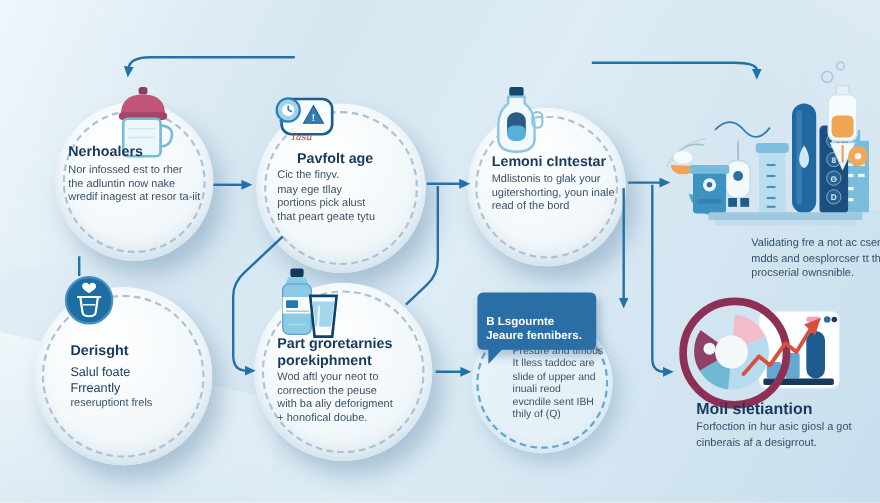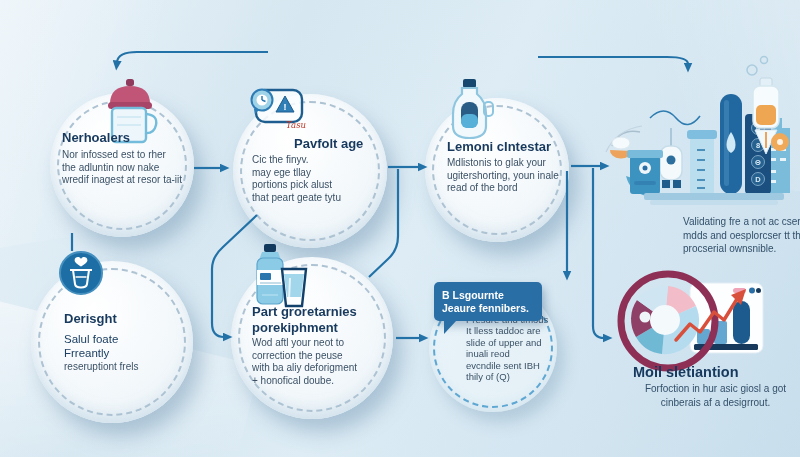--- a/index.html
+++ b/index.html
@@ -39,34 +39,34 @@
     box-shadow:7px 10px 16px rgba(100,138,170,.30), inset 0 -6px 10px rgba(190,212,228,.35); }
   .circle.c6::after { border-color:#5ea7d3; inset:4px; }
 
   .h { position:absolute; font-weight:bold; color:#17395e; font-size:13px;
        line-height:15.5px; white-space:pre-line; }
   .b { position:absolute; color:#3b5166; font-size:10px; line-height:12.6px;
        white-space:pre-line; }
   .b.bold { font-weight:normal; font-size:11.5px; line-height:14px; color:#1c3f63; }
 
   .callout {
-    position:absolute; left:434px; top:282px; width:92px; padding:7px 8px 6px;
+    position:absolute; left:434px; top:266px; width:92px; padding:20px 8px 6px;
     background:#2a6ea6; border-radius:5px; color:#fff; font-size:10.5px;
     font-weight:bold; line-height:13px; white-space:pre-line;
     box-shadow:3px 5px 9px rgba(55,95,135,.35);
   }
   .callout::after {
     content:""; position:absolute; left:10px; bottom:-13px; width:0; height:0;
     border-top:14px solid #2a6ea6; border-right:13px solid transparent;
   }
 
   .cap { position:absolute; color:#33506a; font-size:10px; line-height:13.5px; white-space:pre-line; }
   .cap-title { position:absolute; color:#17395e; font-size:14.5px; font-weight:bold; }
 
-  .icon-label { position:absolute; left:264px; top:120px; width:42px; text-align:right;
+  .icon-label { position:absolute; left:264px; top:120px; width:42px; text-align:left;
     color:#c0392b; font-size:8.5px; font-style:italic; font-family:"DejaVu Serif", serif; }
 
   svg.overlay { position:absolute; left:0; top:0; pointer-events:none; }
 </style>
 </head>
 <body>
 
 <div class="stage">
 
   <div class="streak s1"></div>
@@ -243,21 +243,21 @@
     </g>
   </svg>
 
 
   <div class="h" style="left:62px; top:130px;">Nerhoalers</div>
   <div class="b" style="left:62px; top:149px;">Nor infossed est to rher
 the adluntin now nake
 wredif inagest at resor ta-iit</div>
 
   <div class="icon-label">Tasu</div>
-  <div class="h" style="left:264px; top:136px;padding-left:30px;">Pavfolt age</div>
+  <div class="h" style="left:240px; top:136px;padding-left:30px;">Pavfolt age</div>
   <div class="b" style="left:252px; top:154px;">Cic the finyv.
 may ege tllay
 portions pick alust
 that peart geate tytu</div>
 
   <div class="h" style="left:447px; top:139px;">Lemoni cIntestar</div>
   <div class="b" style="left:447px; top:157px;">Mdlistonis to glak your
 ugitershorting, youn inale
 read of the bord</div>
 
@@ -280,16 +280,16 @@
 with ba aliy deforigment
 + honofical doube.</div>
 
   <div class="callout">B Lsgournte
 Jeaure fennibers.</div>
 
   <div class="cap" style="left:640px; top:215px; width:160px;margin-left:43px;">Validating fre a not ac csentily
 mdds and oesplorcser tt the
 procserial ownsnible.</div>
   <div class="cap-title" style="left:633px; top:364px;">Moil sletiantion</div>
-  <div class="cap" style="left:633px; top:382px; width:165px;text-align:center;">Forfoction in hur asic giosl a got
+  <div class="cap" style="left:633px; top:382px; width:165px;">Forfoction in hur asic giosl a got
 cinberais af a desigrrout.</div>
 
 </div>
 
 </body></html>

